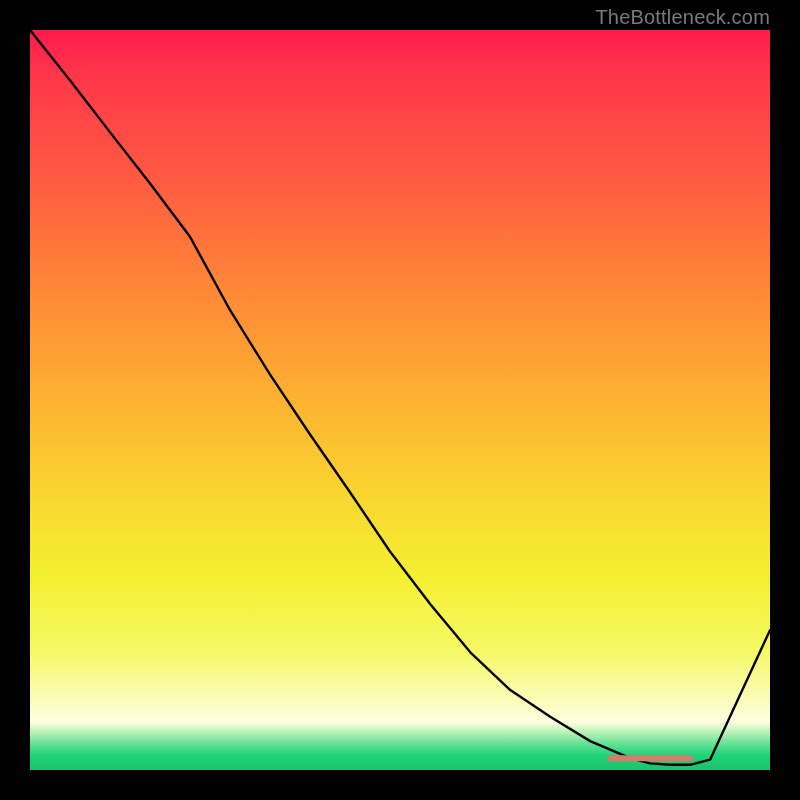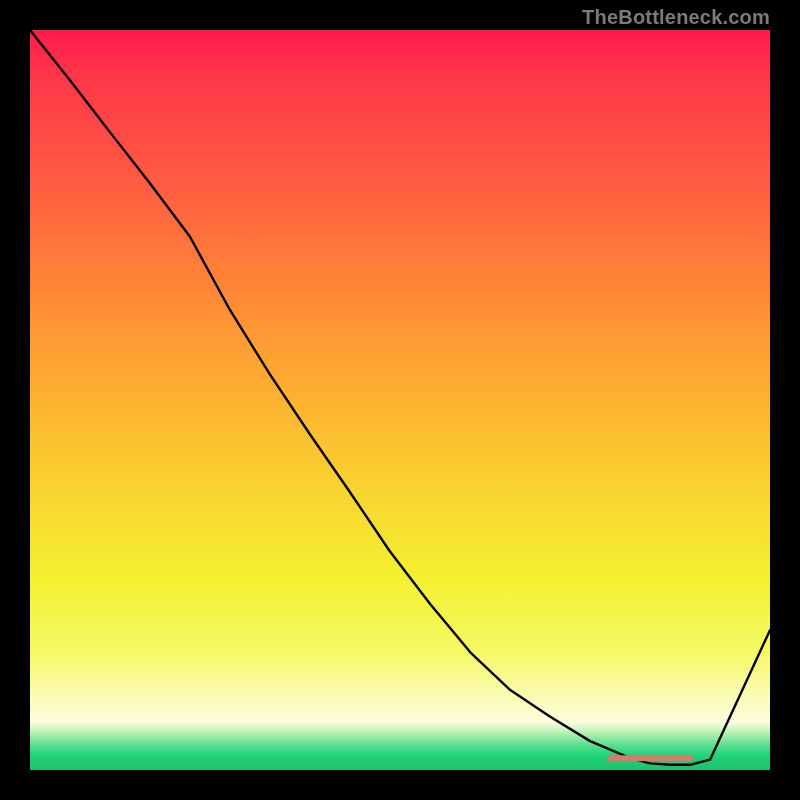--- a/index.html
+++ b/index.html
@@ -44,21 +44,21 @@
       #1ed47a 98%,
       #1fc06c 100%
     );
   }
   .watermark {
     position: absolute;
     top: 6px;
     right: 30px;
     color: #7a7a7a;
     font-size: 20px;
-    font-weight: 700;
+    font-weight: 400;
     letter-spacing: 0.2px;
     margin-left: 36px;
   }
   svg.lines {
     position: absolute;
     inset: 0;
   }
 </style>
 </head>
 <body>

